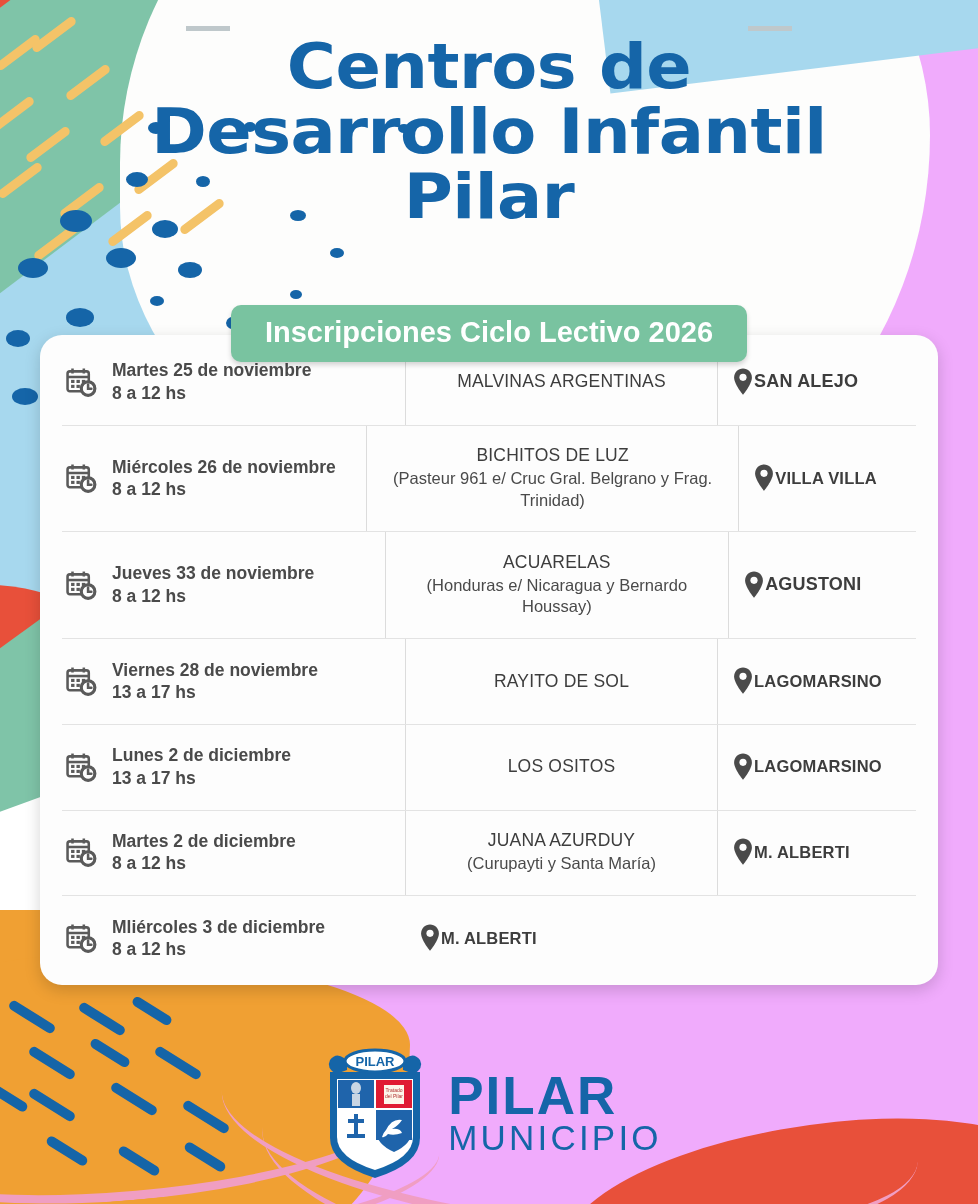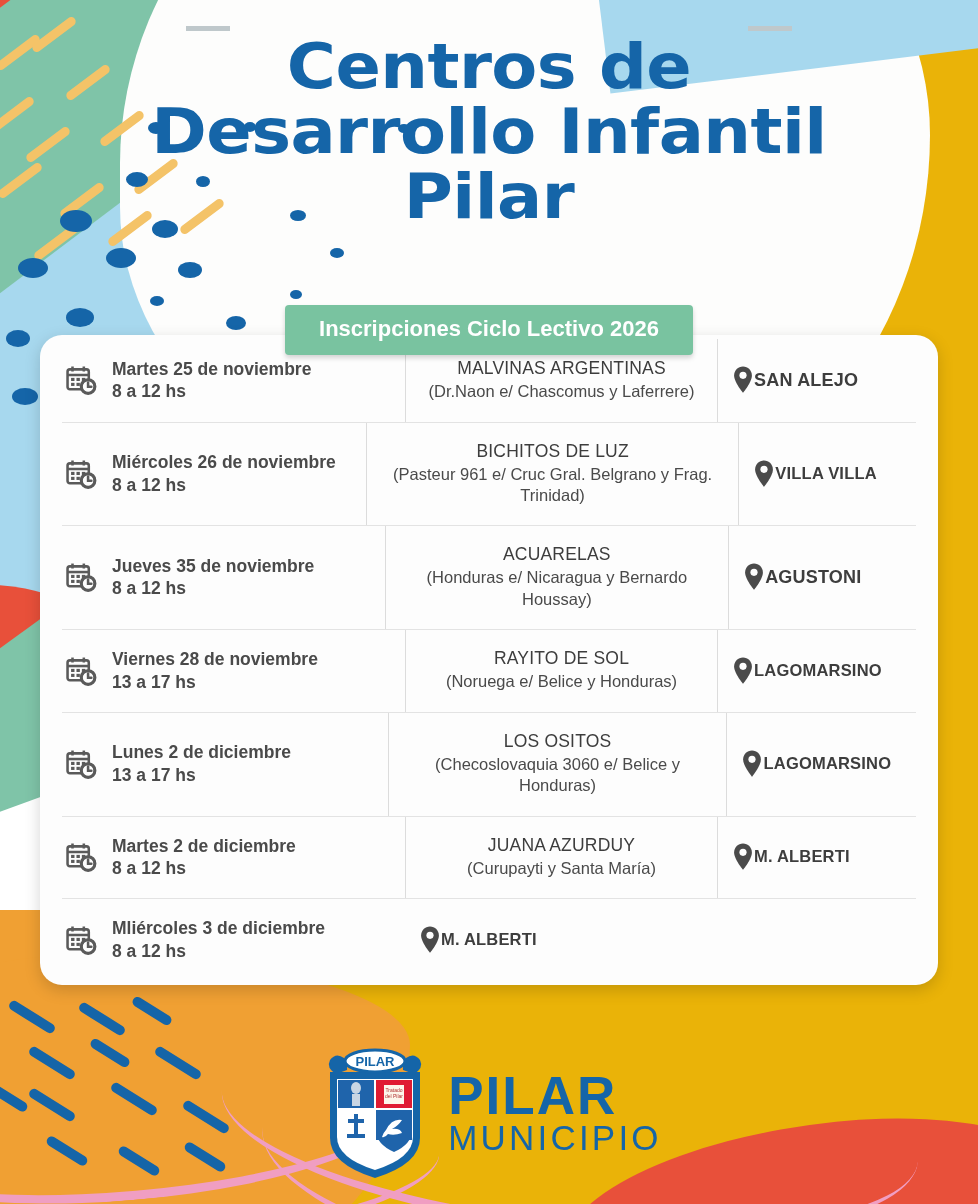--- a/index.html
+++ b/index.html
@@ -3,21 +3,21 @@
 <meta charset="utf-8">
 <style>
   * { margin:0; padding:0; box-sizing:border-box; }
   html,body { width:978px; height:1204px; }
   body {
     font-family:"Liberation Sans", sans-serif;
     background:#ffffff;
     position:relative;
     overflow:hidden;
   }
-  #poster { position:relative; width:978px; height:1204px; overflow:hidden; background:#eab308; }
+  #poster { position:relative; width:978px; height:1204px; overflow:hidden; background:#f0abfc; }
 
   
   .deco { position:absolute; pointer-events:none; }
 
   .tl-blue {
     left:-300px; top:-230px; width:760px; height:760px;
     background:#a7d8ee;
     transform:rotate(-37deg);
   }
   .tl-green {
@@ -91,24 +91,24 @@
   .title .l1 { display:block; font-size:62px; transform:scaleX(1.08); }
   .title .l2 { display:block; font-size:62px; transform:scaleX(1.08); margin-top:6px; }
   .title .l3 { display:block; font-size:62px; transform:scaleX(1.08); margin-top:6px; }
 
   
   .ribbon-wrap { position:absolute; left:0; right:0; top:305px; text-align:center; z-index:8; }
   .ribbon {
     display:inline-block;
     background:#79c3a0;
     color:#ffffff;
-    font-size:22px;
+    font-size:29px;
     font-weight:bold;
     padding:11px 34px 13px 34px;
-    border-radius:4px;
+    border-radius:10px;
     box-shadow:0 3px 5px rgba(0,0,0,.17);
   }
   .ribbon-tail-l, .ribbon-tail-r {
     position:absolute; top:26px; height:5px; width:44px; background:#bfc8cb; z-index:7;
   }
   .ribbon-tail-l { left:186px; }
   .ribbon-tail-r { right:186px; }
 
   
   .card {
@@ -259,21 +259,20 @@
                   <rect x="8.8" y="14" width="2.4" height="2.2"></rect>
                 </g>
                 <circle cx="17" cy="16.6" r="5" fill="#fdfdfd"></circle>
                 <circle cx="17" cy="16.6" r="4.6" fill="none"></circle>
                 <path d="M17 13.8 V16.8 H19.3" stroke-linecap="round"></path>
               </svg></span>
             <span class="date-txt"><span class="d1">Martes 25 de noviembre</span><br><span class="d2">8 a 12 hs</span></span>
           </div>
           <div class="c-center">
             <span class="ctr-name">MALVINAS ARGENTINAS</span>
-            <span class="ctr-addr">(Dr.Naon e/ Chascomus y Laferrere)</span>
           </div>
           <div class="c-loc">
             <span class="pin-ico"><svg viewBox="0 0 24 30" fill="currentColor">
                 <path d="M12 0.6C6.6 0.6 2.3 4.9 2.3 10.3c0 7.2 9.7 18.9 9.7 18.9s9.7-11.7 9.7-18.9C21.7 4.9 17.4 0.6 12 0.6z"></path>
                 <circle cx="12" cy="10.2" r="3.9" fill="#fdfdfd"></circle>
               </svg></span>
             <span class="loc-txt">SAN ALEJO</span>
           </div>
         </div>
         <div class="row">
@@ -319,21 +318,21 @@
                   <rect x="5" y="10.5" width="2.4" height="2.2"></rect>
                   <rect x="8.8" y="10.5" width="2.4" height="2.2"></rect>
                   <rect x="12.6" y="10.5" width="2.4" height="2.2"></rect>
                   <rect x="5" y="14" width="2.4" height="2.2"></rect>
                   <rect x="8.8" y="14" width="2.4" height="2.2"></rect>
                 </g>
                 <circle cx="17" cy="16.6" r="5" fill="#fdfdfd"></circle>
                 <circle cx="17" cy="16.6" r="4.6" fill="none"></circle>
                 <path d="M17 13.8 V16.8 H19.3" stroke-linecap="round"></path>
               </svg></span>
-            <span class="date-txt"><span class="d1">Jueves 35 de noviembre</span><br><span class="d2">8 a 12 hs</span></span>
+            <span class="date-txt"><span class="d1">Jueves 33 de noviembre</span><br><span class="d2">8 a 12 hs</span></span>
           </div>
           <div class="c-center">
             <span class="ctr-name">ACUARELAS</span>
             <span class="ctr-addr">(Honduras e/ Nicaragua y Bernardo Houssay)</span>
           </div>
           <div class="c-loc">
             <span class="pin-ico"><svg viewBox="0 0 24 30" fill="currentColor">
                 <path d="M12 0.6C6.6 0.6 2.3 4.9 2.3 10.3c0 7.2 9.7 18.9 9.7 18.9s9.7-11.7 9.7-18.9C21.7 4.9 17.4 0.6 12 0.6z"></path>
                 <circle cx="12" cy="10.2" r="3.9" fill="#fdfdfd"></circle>
               </svg></span>
@@ -355,21 +354,20 @@
                   <rect x="8.8" y="14" width="2.4" height="2.2"></rect>
                 </g>
                 <circle cx="17" cy="16.6" r="5" fill="#fdfdfd"></circle>
                 <circle cx="17" cy="16.6" r="4.6" fill="none"></circle>
                 <path d="M17 13.8 V16.8 H19.3" stroke-linecap="round"></path>
               </svg></span>
             <span class="date-txt"><span class="d1">Viernes 28 de noviembre</span><br><span class="d2">13 a 17 hs</span></span>
           </div>
           <div class="c-center">
             <span class="ctr-name">RAYITO DE SOL</span>
-            <span class="ctr-addr">(Noruega e/ Belice y Honduras)</span>
           </div>
           <div class="c-loc">
             <span class="pin-ico"><svg viewBox="0 0 24 30" fill="currentColor">
                 <path d="M12 0.6C6.6 0.6 2.3 4.9 2.3 10.3c0 7.2 9.7 18.9 9.7 18.9s9.7-11.7 9.7-18.9C21.7 4.9 17.4 0.6 12 0.6z"></path>
                 <circle cx="12" cy="10.2" r="3.9" fill="#fdfdfd"></circle>
               </svg></span>
             <span class="loc-txt small">LAGOMARSINO</span>
           </div>
         </div>
         <div class="row">
@@ -387,21 +385,20 @@
                   <rect x="8.8" y="14" width="2.4" height="2.2"></rect>
                 </g>
                 <circle cx="17" cy="16.6" r="5" fill="#fdfdfd"></circle>
                 <circle cx="17" cy="16.6" r="4.6" fill="none"></circle>
                 <path d="M17 13.8 V16.8 H19.3" stroke-linecap="round"></path>
               </svg></span>
             <span class="date-txt"><span class="d1">Lunes 2 de diciembre</span><br><span class="d2">13 a 17 hs</span></span>
           </div>
           <div class="c-center">
             <span class="ctr-name">LOS OSITOS</span>
-            <span class="ctr-addr">(Checoslovaquia 3060 e/ Belice y Honduras)</span>
           </div>
           <div class="c-loc">
             <span class="pin-ico"><svg viewBox="0 0 24 30" fill="currentColor">
                 <path d="M12 0.6C6.6 0.6 2.3 4.9 2.3 10.3c0 7.2 9.7 18.9 9.7 18.9s9.7-11.7 9.7-18.9C21.7 4.9 17.4 0.6 12 0.6z"></path>
                 <circle cx="12" cy="10.2" r="3.9" fill="#fdfdfd"></circle>
               </svg></span>
             <span class="loc-txt small">LAGOMARSINO</span>
           </div>
         </div>
         <div class="row">

